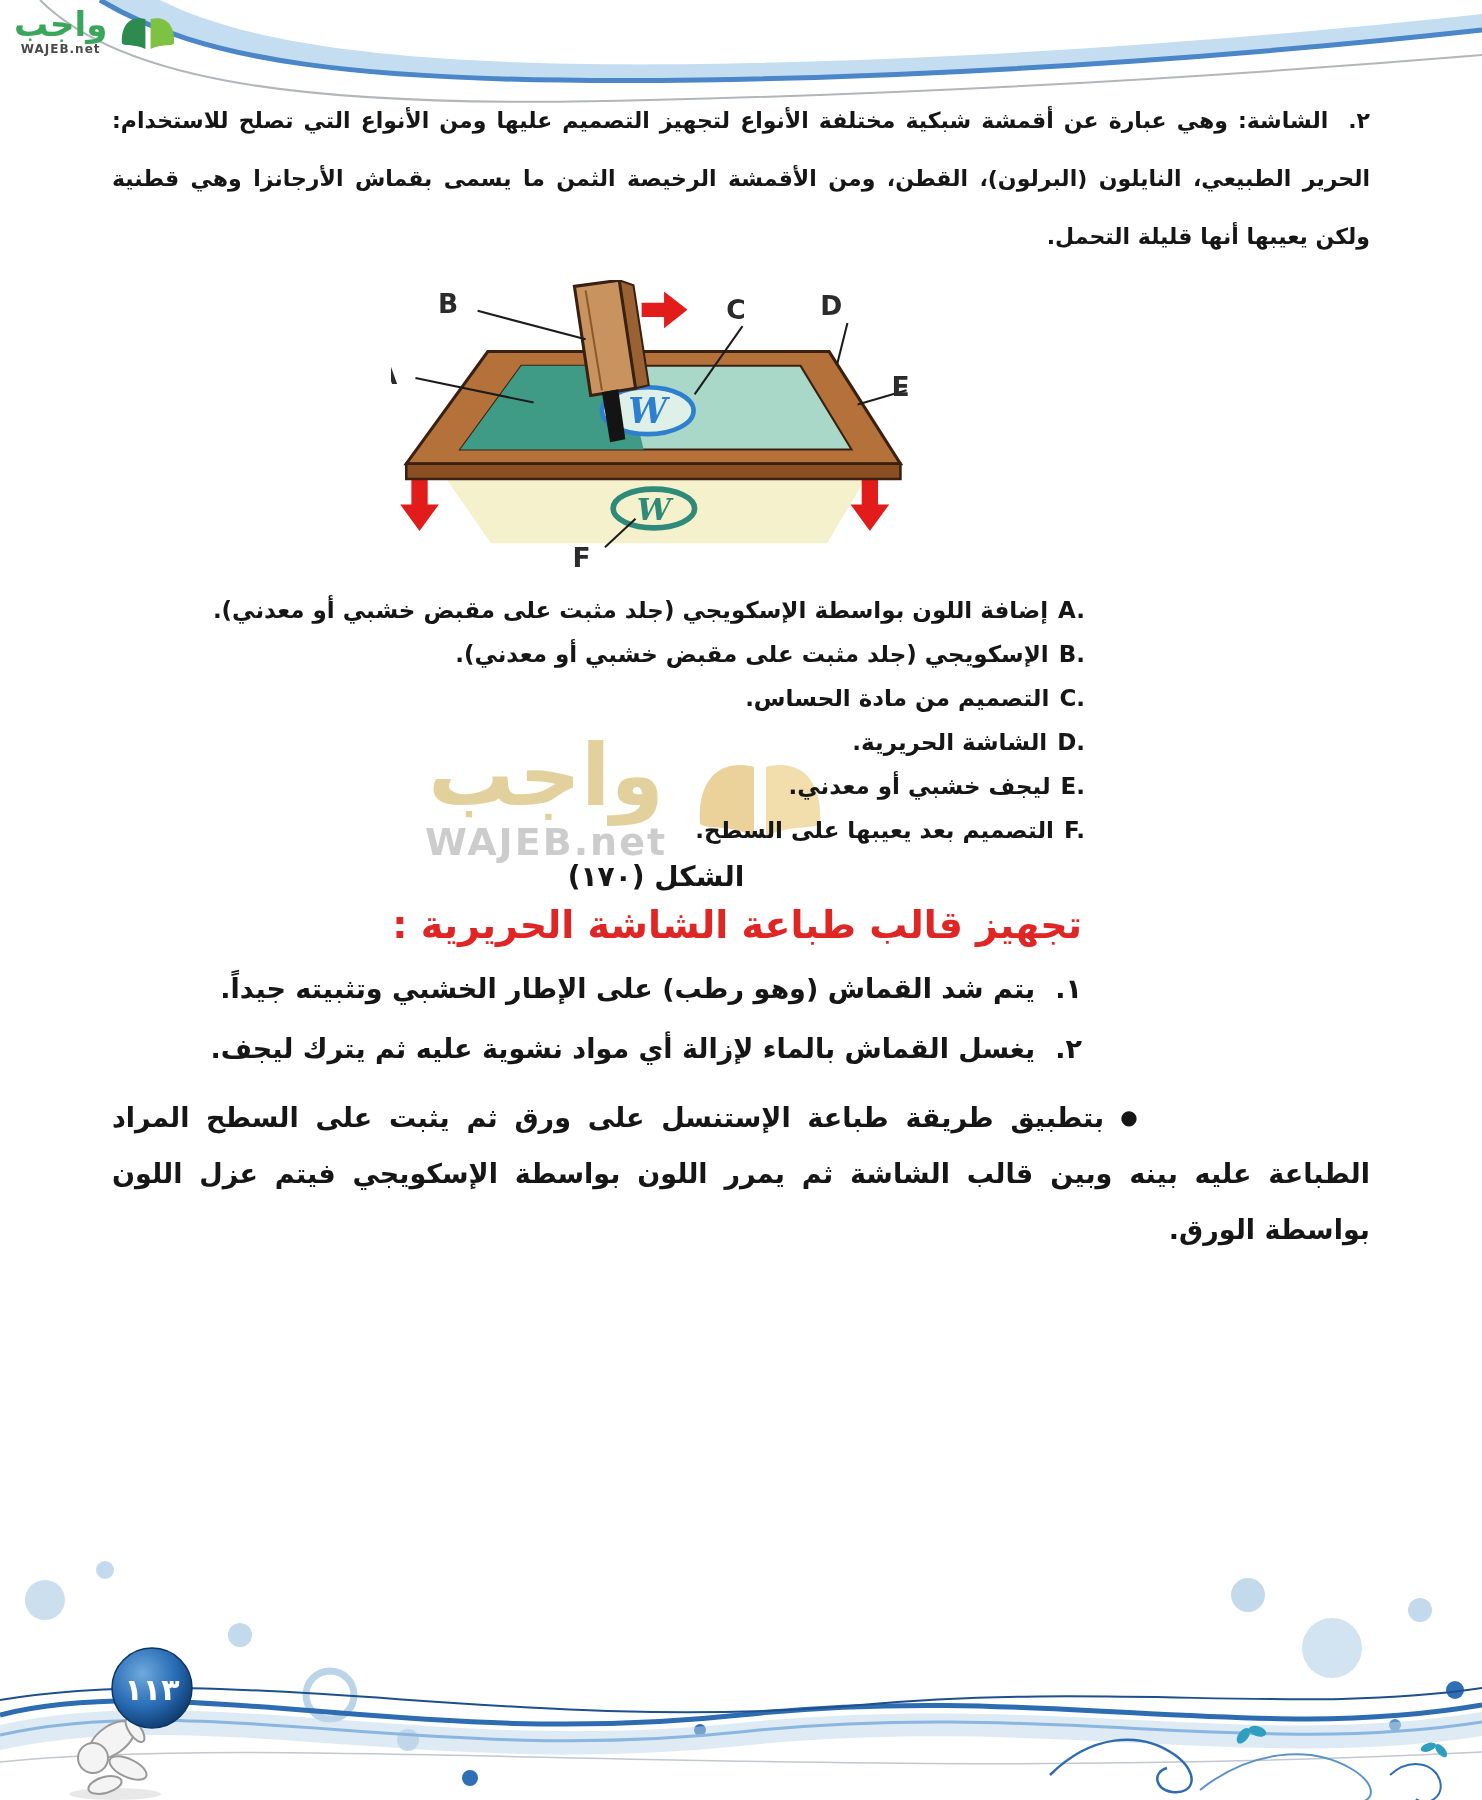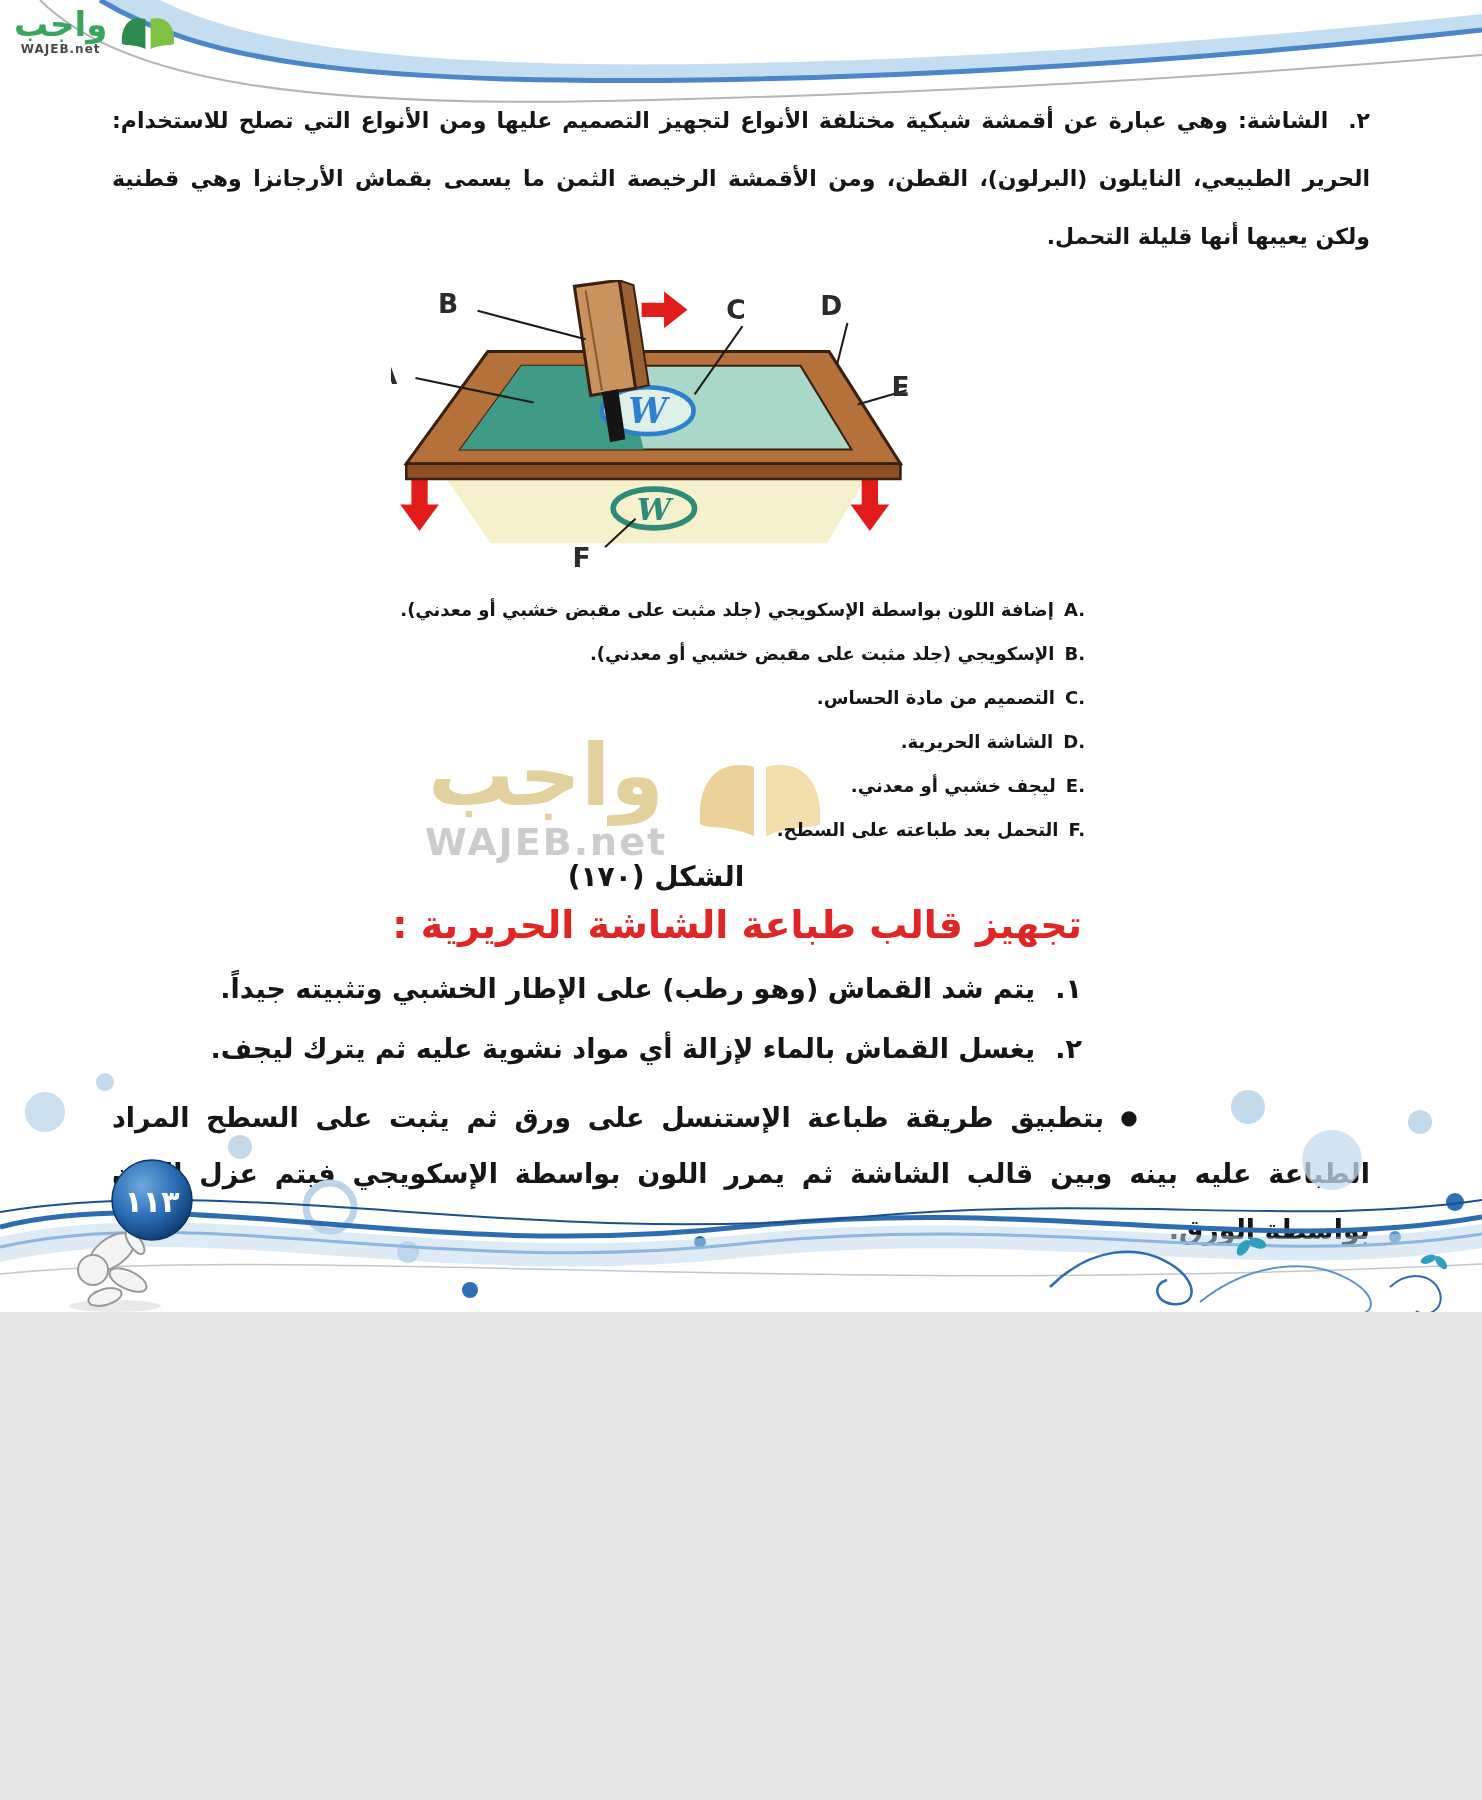--- a/index.html
+++ b/index.html
@@ -1,18 +1,18 @@
 <!DOCTYPE html>
 <html lang="ar"><head>
 <meta charset="utf-8">
 <style>
   * { box-sizing: border-box; margin: 0; padding: 0; }
   body { background: #e8e8e8; font-family: "DejaVu Sans", sans-serif; }
   .page {
-    position: relative; width: 1482px; height: 1312px;
+    position: relative; width: 1482px; height: 1800px;
     background: #ffffff; overflow: hidden; margin: 0 auto;
   }
   
   .top-decor { position: absolute; top: 0; left: 0; pointer-events: none; }
   
   .logo { position: absolute; top: 6px; left: 14px; display: flex; align-items: flex-start; gap: 8px; z-index: 3; }
   .logo-texts { display: flex; flex-direction: column; align-items: center; }
   .logo-ar { font-size: 34px; font-weight: 700; color: #3aa65c; line-height: 36px; }
   .logo-en { font-size: 12px; font-weight: 700; color: #4a4a4a; letter-spacing: 1px; }
   
@@ -24,21 +24,21 @@
   .wm-ar { font-size: 86px; font-weight: 700; color: #c9a53e; line-height: 90px; }
   .wm-en { font-size: 38px; font-weight: 700; color: #9b9b9b; letter-spacing: 2px; }
   
   .content {
     position: absolute; top: 92px; right: 112px; left: 112px;
     direction: rtl; color: #161616; font-weight: 700; z-index: 1;
   }
   .intro { font-size: 22px; line-height: 58px; text-align: justify; text-align-last: right; }
   .num { margin-left: 20px; }
   .figure-wrap { width: 540px; margin: 14px auto 8px; transform: translateX(-80px); }
-  .legend { margin: 4px 285px 8px 0; font-size: 18px; line-height: 44px; }
+  .legend { margin: 4px 285px 8px 0; font-size: 23px; line-height: 44px; }
   .legend-key { direction: ltr; unicode-bidi: embed; margin-left: 10px; font-family: "DejaVu Sans", sans-serif; }
   .caption { text-align: center; font-size: 28px; position: relative; right: 85px; margin: 4px 0 10px; }
   .heading { color: #e02525; font-size: 38px; margin: 10px 288px 12px 0; }
   .steps { margin-right: 288px; font-size: 27px; line-height: 60px; }
   .bullet-para {
     font-size: 27px; line-height: 56px; text-align: justify; text-align-last: right;
     text-indent: 225px; margin-top: 10px;
   }
   .bullet-marker { margin-left: 16px; font-size: 20px; vertical-align: 3px; }
   
@@ -135,21 +135,21 @@
         </g>
       </svg>
     </div>
 
     <div class="legend">
       <div class="legend-row"><span class="legend-key">A.</span><span>إضافة اللون بواسطة الإسكويجي (جلد مثبت على مقبض خشبي أو معدني).</span></div>
       <div class="legend-row"><span class="legend-key">B.</span><span>الإسكويجي (جلد مثبت على مقبض خشبي أو معدني).</span></div>
       <div class="legend-row"><span class="legend-key">C.</span><span>التصميم من مادة الحساس.</span></div>
       <div class="legend-row"><span class="legend-key">D.</span><span>الشاشة الحريرية.</span></div>
       <div class="legend-row"><span class="legend-key">E.</span><span>ليجف خشبي أو معدني.</span></div>
-      <div class="legend-row"><span class="legend-key">F.</span><span>التحمل بعد طباعته على السطح.</span></div>
+      <div class="legend-row"><span class="legend-key">F.</span><span>التصميم بعد يعيبها على السطح.</span></div>
     </div>
 
     <div class="caption">الشكل (١٧٠)</div>
 
     <div class="heading">تجهيز قالب طباعة الشاشة الحريرية :</div>
 
     <div class="steps">
       <div><span class="num">١.</span><span>يتم شد القماش (وهو رطب) على الإطار الخشبي وتثبيته جيداً.</span></div>
       <div><span class="num">٢.</span><span>يغسل القماش بالماء لإزالة أي مواد نشوية عليه ثم يترك ليجف.</span></div>
     </div>

